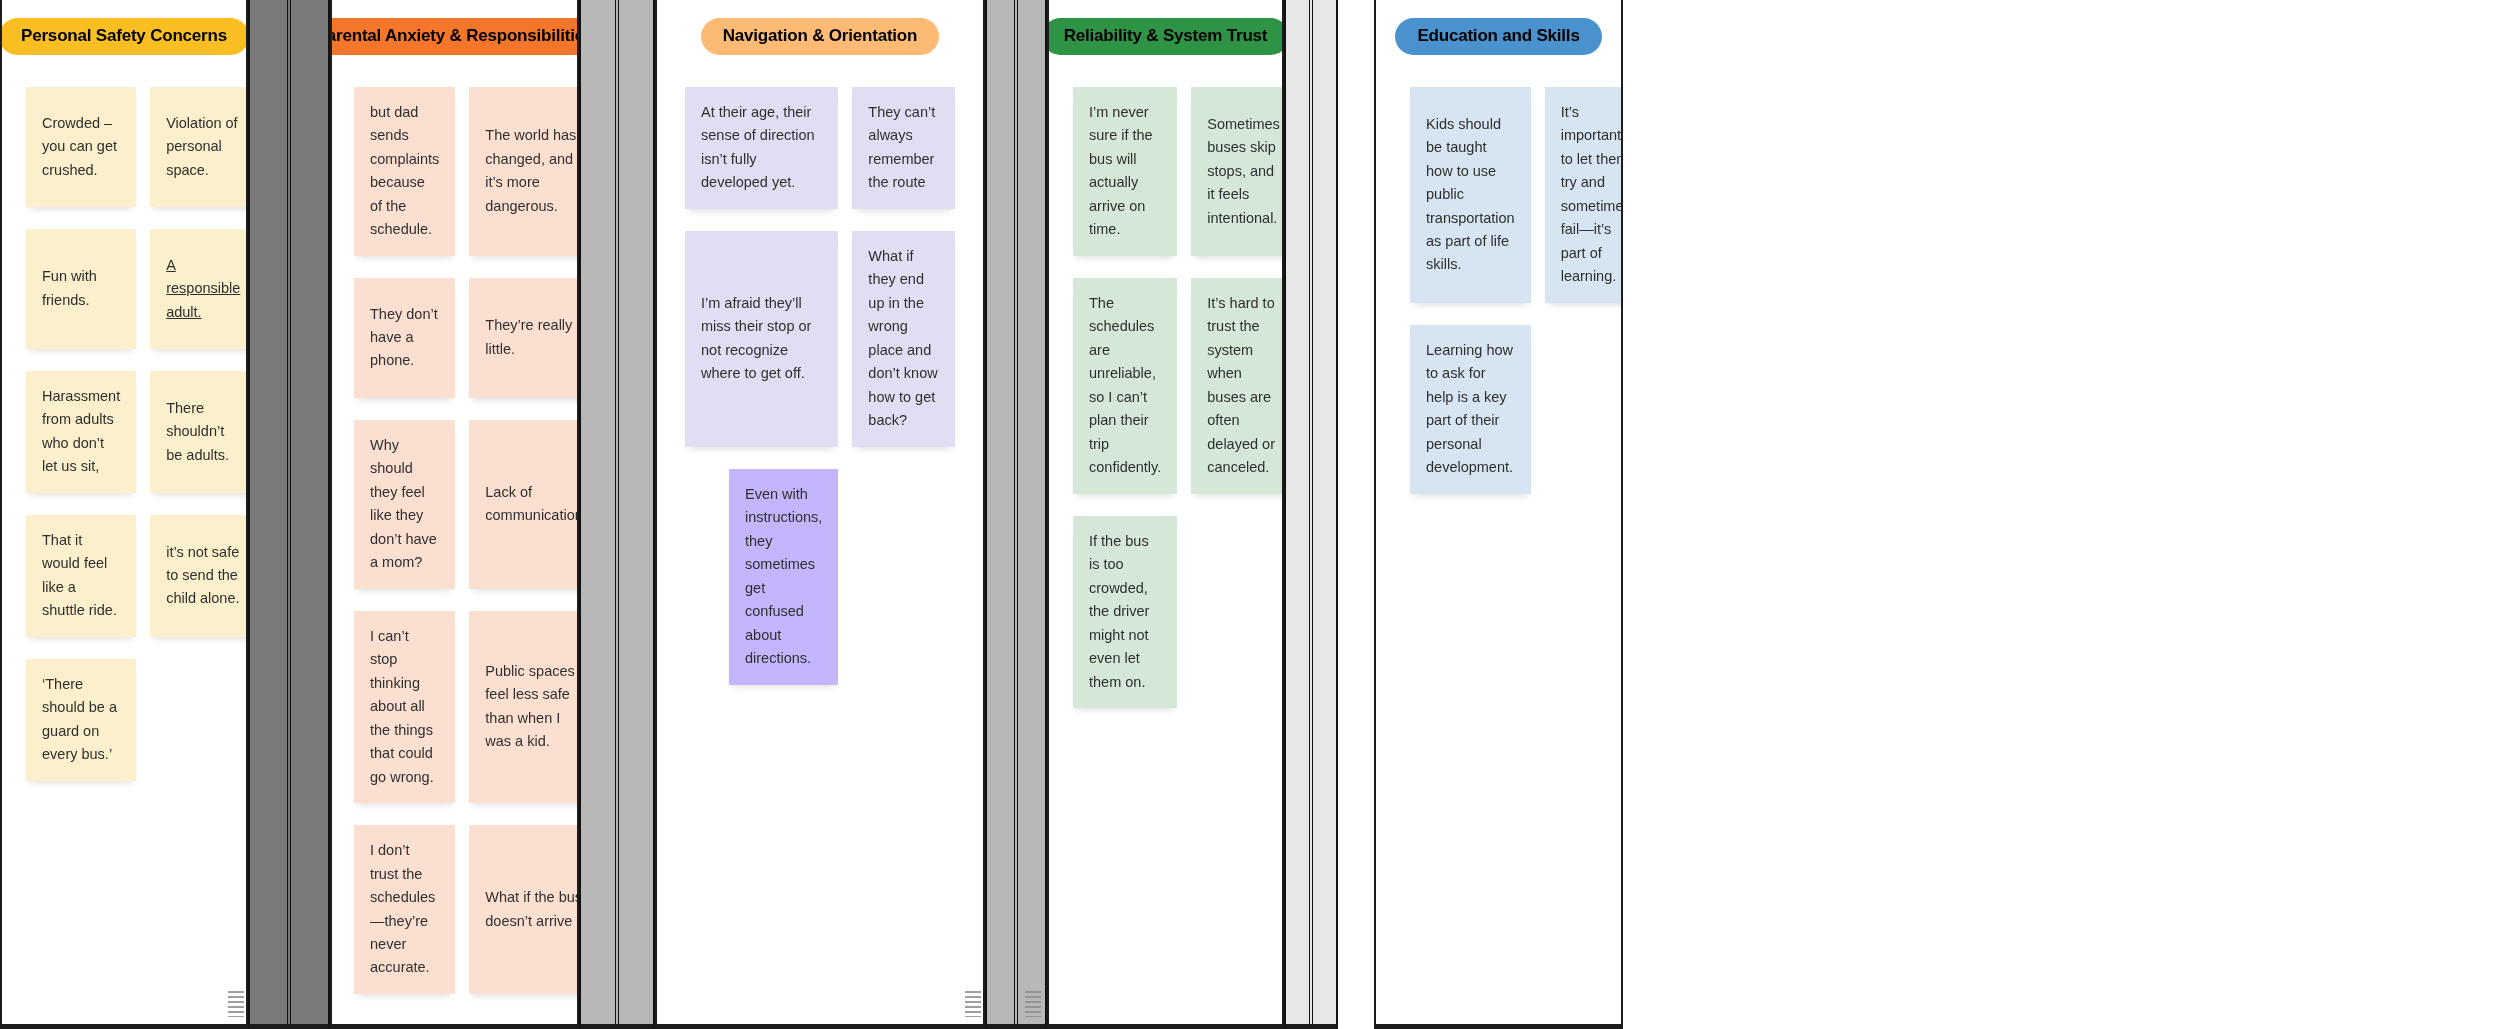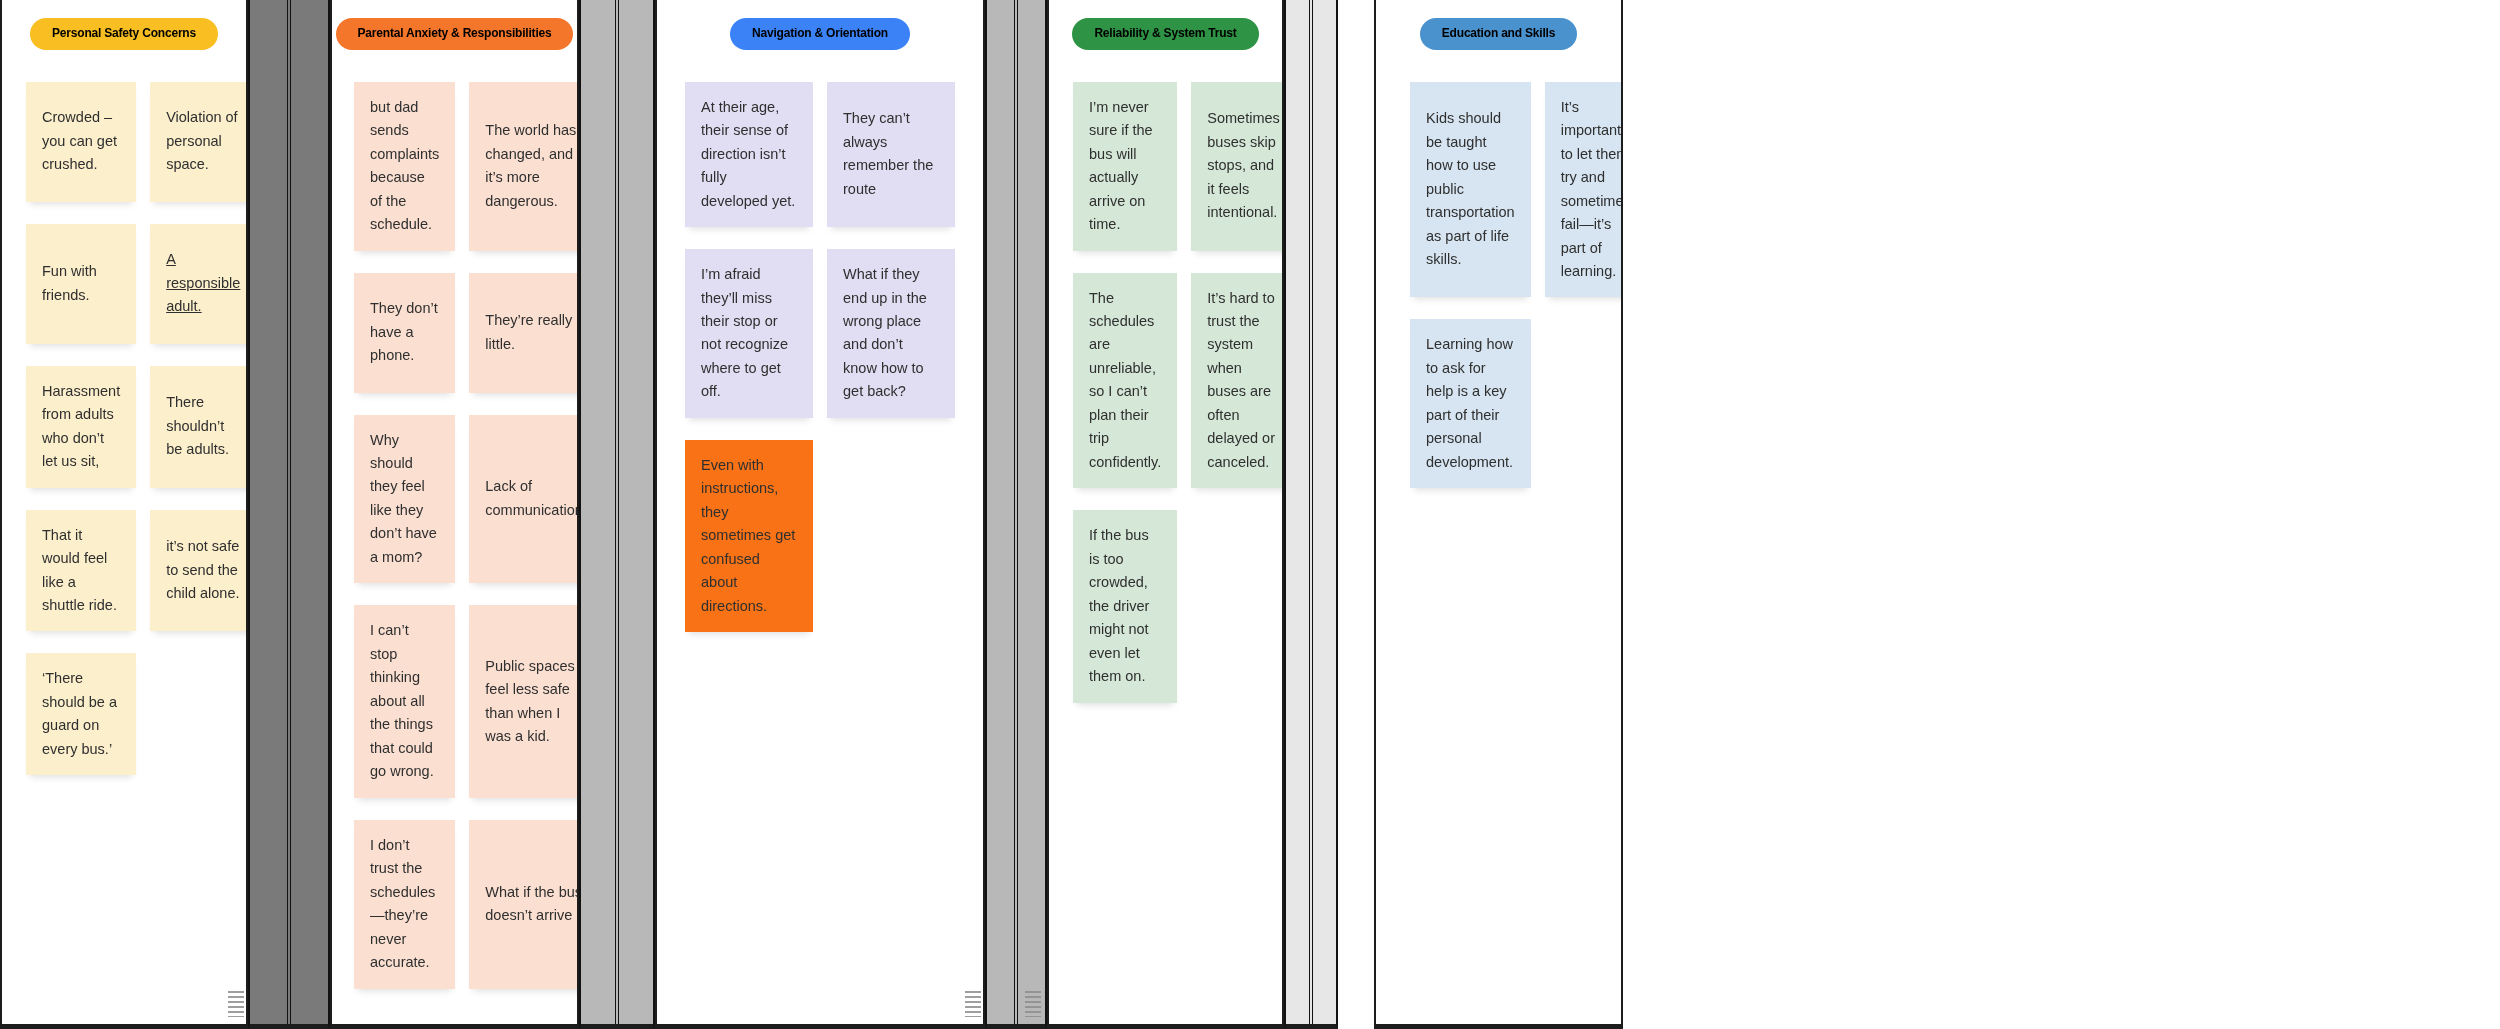--- a/index.html
+++ b/index.html
@@ -47,21 +47,21 @@
   
   .pill-row {
     display: flex;
     justify-content: center;
     margin-bottom: 32px;
   }
   .pill {
     display: inline-block;
     border-radius: 999px;
     padding: 9px 22px 10px 22px;
-    font-size: 12px;
+    font-size: 17px;
     font-weight: bold;
     color: #000000;
     letter-spacing: -0.2px;
     white-space: nowrap;
     text-align: center;
     line-height: 1.05;
   }
 
   
   .notes {
@@ -206,36 +206,36 @@
           <div class="note" style="background: rgb(251, 224, 210);">
             <span>What if the bus doesn’t arrive</span>
           </div>
         </div>
       </div>
     </div>
     <div class="gutter split" style="width: 76px; background: rgb(184, 184, 184);"></div>
     <div class="panel" style="width: 330px;">
       <div class="panel-inner" style="padding: 18px 28px 0px;">
         <div class="pill-row">
-          <div class="pill" style="background: #3b82f6;">Navigation &amp; Orientation</div>
+          <div class="pill" style="background: #fdba74;">Navigation &amp; Orientation</div>
         </div>
         <div class="notes">
           <div class="note" style="background: rgb(225, 222, 243);">
             <span>At their age, their sense of direction isn’t fully developed yet.</span>
           </div>
           <div class="note" style="background: rgb(225, 222, 243);">
             <span>They can’t always remember the route</span>
           </div>
           <div class="note" style="background: rgb(225, 222, 243);">
             <span>I’m afraid they’ll miss their stop or not recognize where to get off.</span>
           </div>
           <div class="note" style="background: rgb(225, 222, 243);">
             <span>What if they end up in the wrong place and don’t know how to get back?</span>
           </div>
-          <div class="note" style="background: #f97316;">
+          <div class="note" style="background: #c4b5fd; margin-left: 44px;">
             <span>Even with instructions, they sometimes get confused about directions.</span>
           </div>
         </div>
       </div>
       <div class="grip"></div>
     </div>
     <div class="gutter split" style="width: 62px; background: rgb(184, 184, 184);">
       <div class="grip"></div>
     </div>
     <div class="panel" style="width: 237px;">

